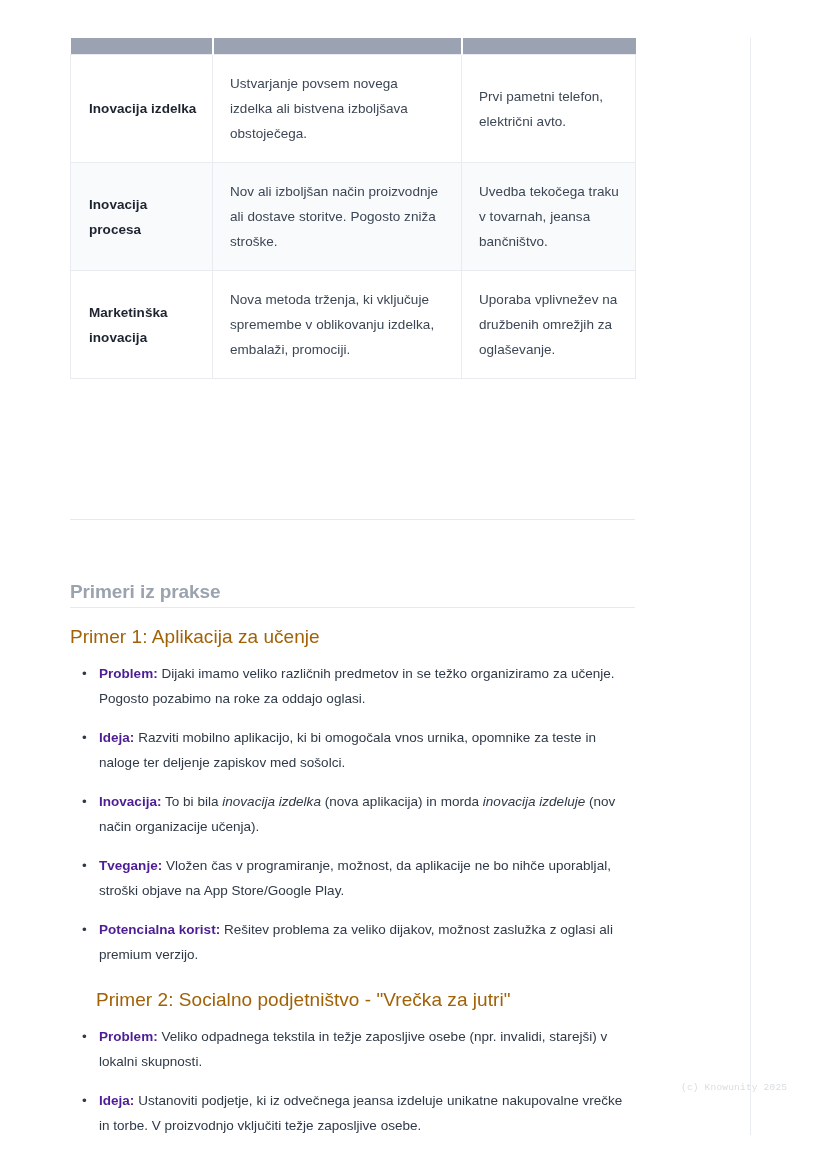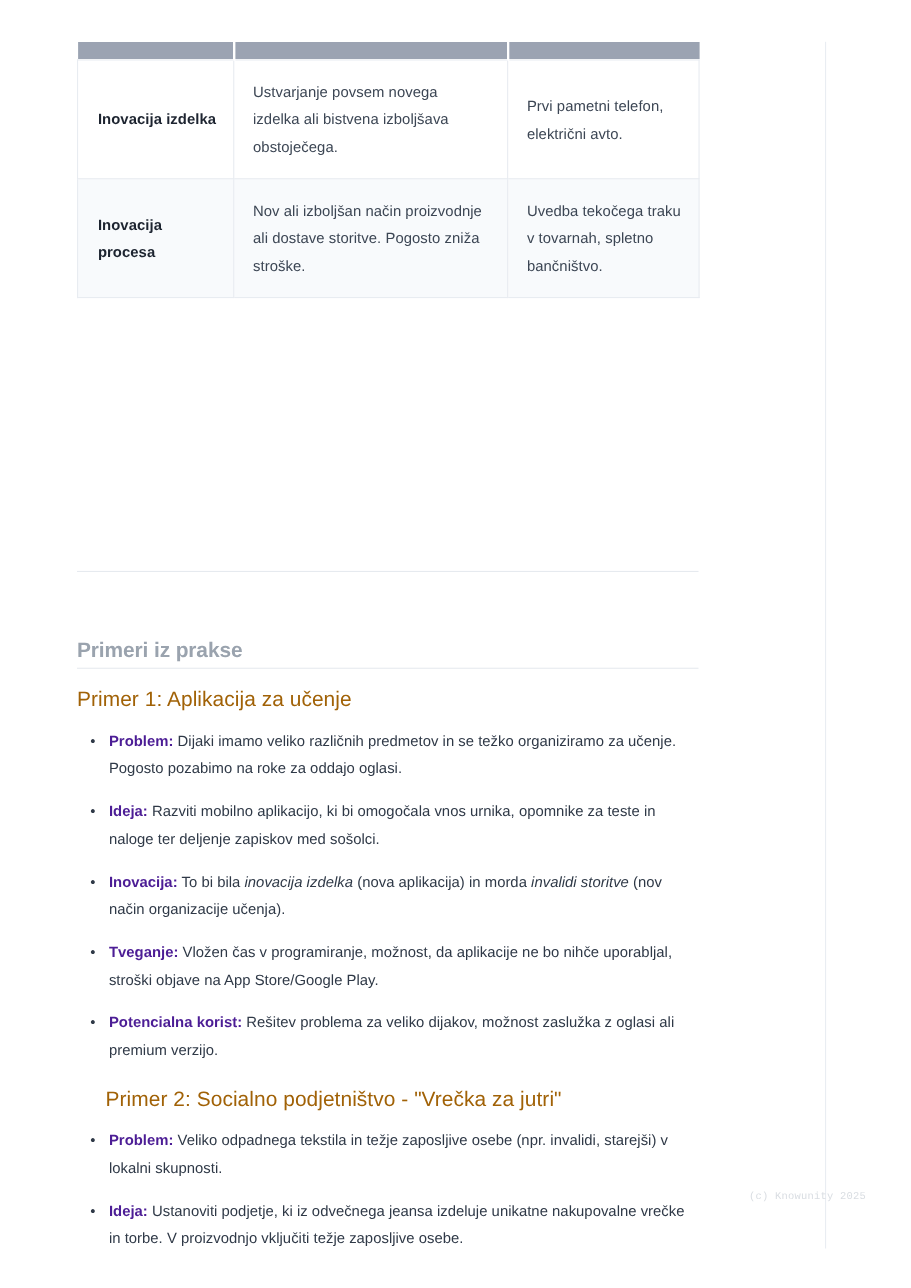--- a/index.html
+++ b/index.html
@@ -208,21 +208,26 @@
       </thead>
       <tbody>
         <tr>
           <td>Inovacija izdelka</td>
           <td class="desc">Ustvarjanje povsem novega izdelka ali bistvena izboljšava obstoječega.</td>
           <td>Prvi pametni telefon, električni avto.</td>
         </tr>
         <tr class="alt">
           <td>Inovacija procesa</td>
           <td class="desc">Nov ali izboljšan način proizvodnje ali dostave storitve. Pogosto zniža stroške.</td>
-          <td>Uvedba tekočega traku v tovarnah, spletno bančništvo.</td>
+          <td>Uvedba tekočega traku v tovarnah, jeansa bančništvo.</td>
+        </tr>
+        <tr>
+          <td>Marketinška inovacija</td>
+          <td class="desc">Nova metoda trženja, ki vključuje spremembe v oblikovanju izdelka, embalaži, promociji.</td>
+          <td>Uporaba vplivnežev na družbenih omrežjih za oglaševanje.</td>
         </tr>
       </tbody>
     </table>
   </div>
 
   <hr class="hr" id="hr-top">
 
   <h2 id="section-heading">Primeri iz prakse</h2>
 
   <hr class="hr" id="hr-under-heading">
@@ -232,21 +237,21 @@
     <h4 class="example-title">Primer 1: Aplikacija za učenje</h4>
 
     <ul class="points">
       <li>
         <span class="bullet">•</span><span class="lead">Problem:</span><span> Dijaki imamo veliko različnih predmetov in se težko organiziramo za učenje. Pogosto pozabimo na roke za oddajo oglasi.</span>
       </li>
       <li>
         <span class="bullet">•</span><span class="lead">Ideja:</span><span> Razviti mobilno aplikacijo, ki bi omogočala vnos urnika, opomnike za teste in naloge ter deljenje zapiskov med sošolci.</span>
       </li>
       <li>
-        <span class="bullet">•</span><span class="lead">Inovacija:</span><span> To bi bila </span><span class="ital">inovacija izdelka</span><span> (nova aplikacija) in morda </span><span class="ital">invalidi storitve</span><span> (nov način organizacije učenja).</span>
+        <span class="bullet">•</span><span class="lead">Inovacija:</span><span> To bi bila </span><span class="ital">inovacija izdelka</span><span> (nova aplikacija) in morda </span><span class="ital">inovacija izdeluje</span><span> (nov način organizacije učenja).</span>
       </li>
       <li>
         <span class="bullet">•</span><span class="lead">Tveganje:</span><span> Vložen čas v programiranje, možnost, da aplikacije ne bo nihče uporabljal, stroški objave na App Store/Google Play.</span>
       </li>
       <li>
         <span class="bullet">•</span><span class="lead">Potencialna korist:</span><span> Rešitev problema za veliko dijakov, možnost zaslužka z oglasi ali premium verzijo.</span>
       </li>
     </ul>
 
     <h4 class="example-title second">Primer 2: Socialno podjetništvo - "Vrečka za jutri"</h4>

